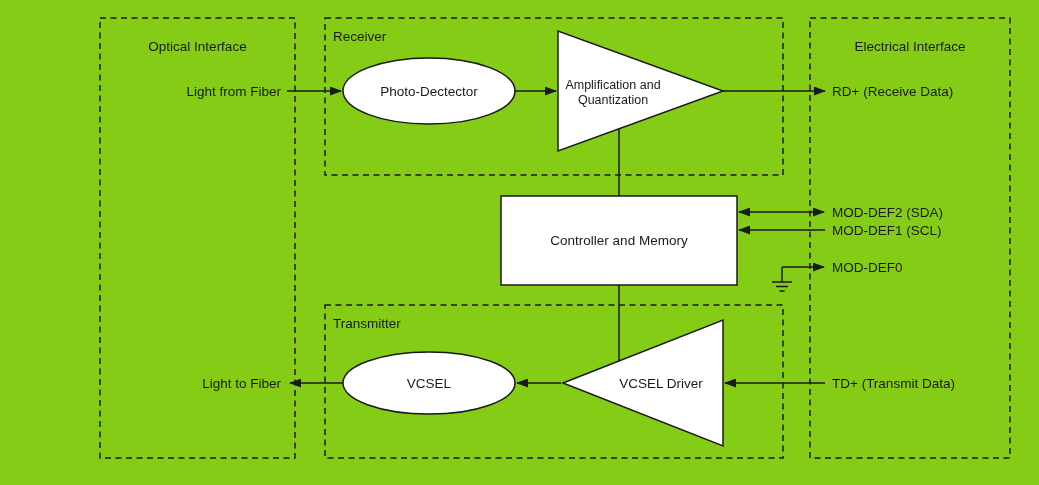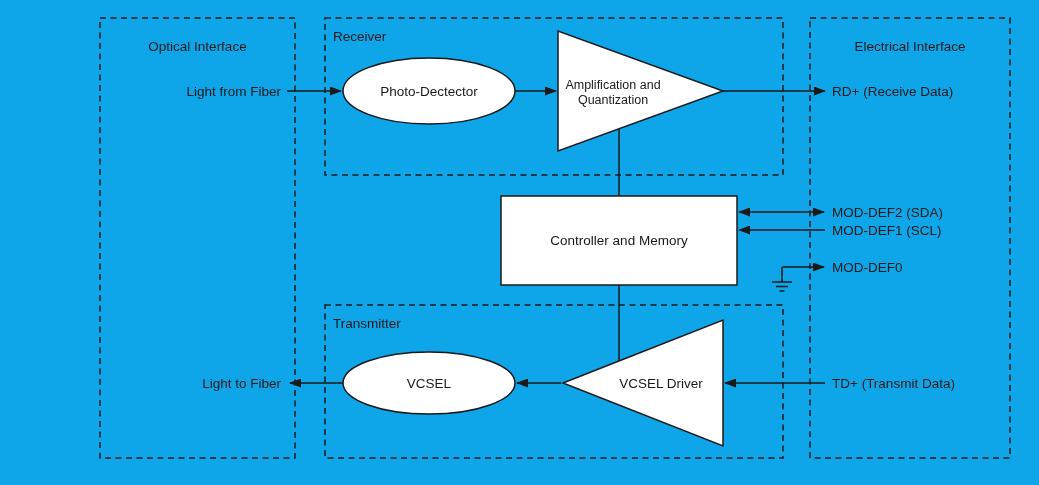--- a/index.html
+++ b/index.html
@@ -4,21 +4,21 @@
 <style>
   html, body {
     margin: 0;
     padding: 0;
     background: #ffffff;
   }
   .canvas {
     position: relative;
     width: 1039px;
     height: 485px;
-    background: #0ea5e9;
+    background: #84cc16;
     overflow: hidden;
   }
   svg { display: block; }
   text {
     font-family: "Liberation Sans", sans-serif;
     font-size: 13.5px;
     fill: #1a1a1a;
   }
   text.small { font-size: 12.5px; }
   .shape {

